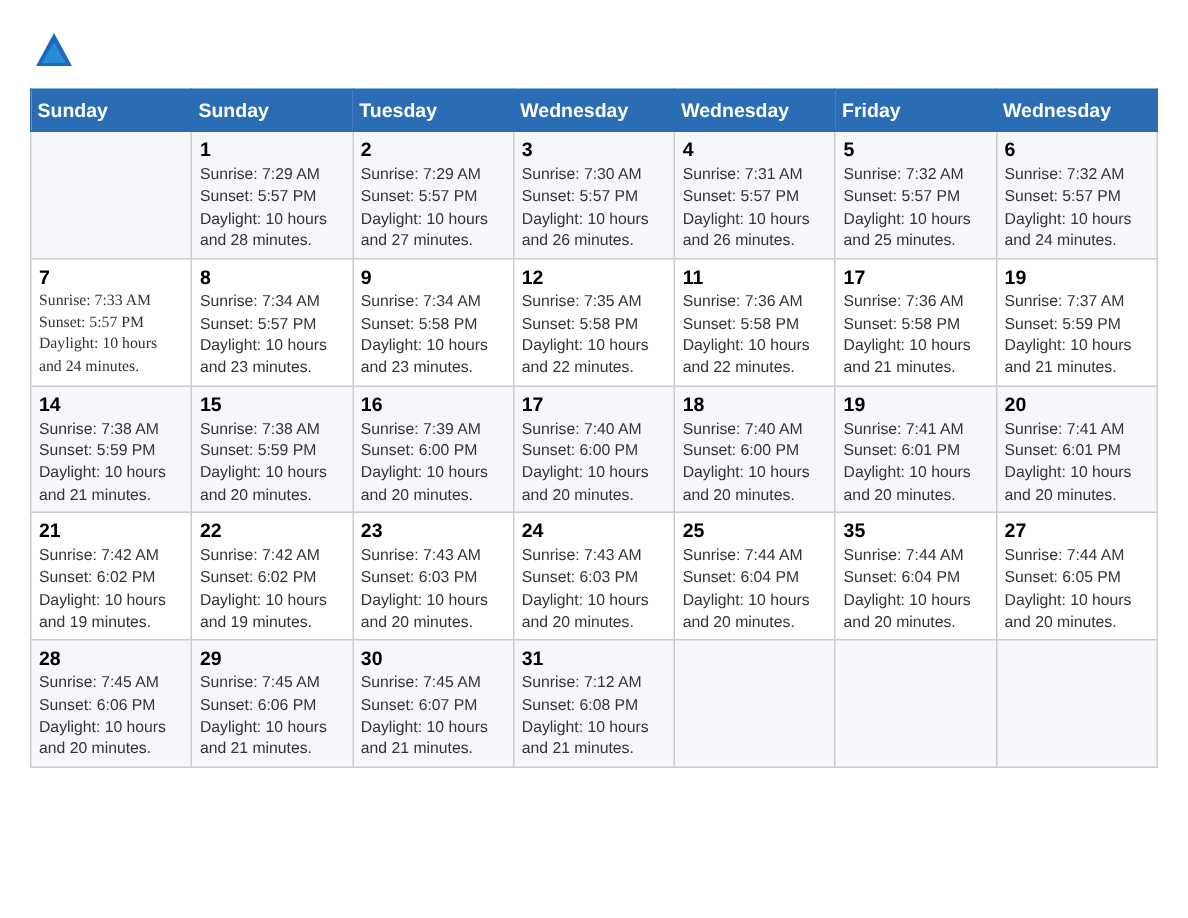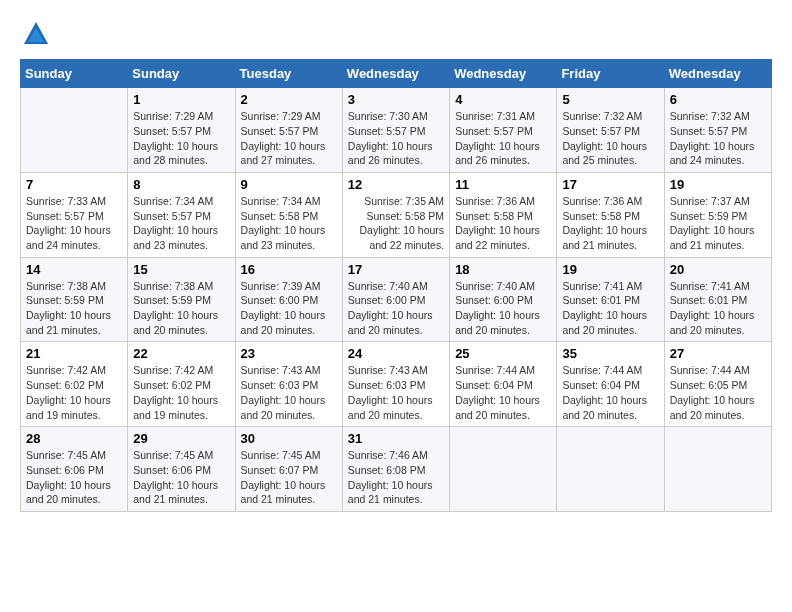--- a/index.html
+++ b/index.html
@@ -164,42 +164,42 @@
           <span class="day-number">6</span>
           <div class="day-info" style="white-space: pre-line;">Sunrise: 7:32 AM
 Sunset: 5:57 PM
 Daylight: 10 hours
 and 24 minutes.</div>
         </td>
       </tr>
       <tr>
         <td>
           <span class="day-number">7</span>
-          <div class="day-info" style="white-space: pre-line;">Sunrise: 7:33 AM
+          <div class="day-info" style="white-space: pre-line; font-family: Liberation Serif, serif;">Sunrise: 7:33 AM
 Sunset: 5:57 PM
 Daylight: 10 hours
 and 24 minutes.</div>
         </td>
         <td>
           <span class="day-number">8</span>
           <div class="day-info" style="white-space: pre-line;">Sunrise: 7:34 AM
 Sunset: 5:57 PM
 Daylight: 10 hours
 and 23 minutes.</div>
         </td>
         <td>
           <span class="day-number">9</span>
           <div class="day-info" style="white-space: pre-line;">Sunrise: 7:34 AM
 Sunset: 5:58 PM
 Daylight: 10 hours
 and 23 minutes.</div>
         </td>
         <td>
           <span class="day-number">12</span>
-          <div class="day-info" style="white-space: pre-line; text-align: right;">Sunrise: 7:35 AM
+          <div class="day-info" style="white-space: pre-line;">Sunrise: 7:35 AM
 Sunset: 5:58 PM
 Daylight: 10 hours
 and 22 minutes.</div>
         </td>
         <td>
           <span class="day-number">11</span>
           <div class="day-info" style="white-space: pre-line;">Sunrise: 7:36 AM
 Sunset: 5:58 PM
 Daylight: 10 hours
 and 22 minutes.</div>
@@ -338,21 +338,21 @@
         </td>
         <td>
           <span class="day-number">30</span>
           <div class="day-info" style="white-space: pre-line;">Sunrise: 7:45 AM
 Sunset: 6:07 PM
 Daylight: 10 hours
 and 21 minutes.</div>
         </td>
         <td>
           <span class="day-number">31</span>
-          <div class="day-info" style="white-space: pre-line;">Sunrise: 7:46 AM
+          <div class="day-info" style="white-space: pre-line;">Sunrise: 7:12 AM
 Sunset: 6:08 PM
 Daylight: 10 hours
 and 21 minutes.</div>
         </td>
         <td class="empty-cell"></td>
         <td class="empty-cell"></td>
         <td class="empty-cell"></td>
       </tr>
     </tbody>
 </table>

